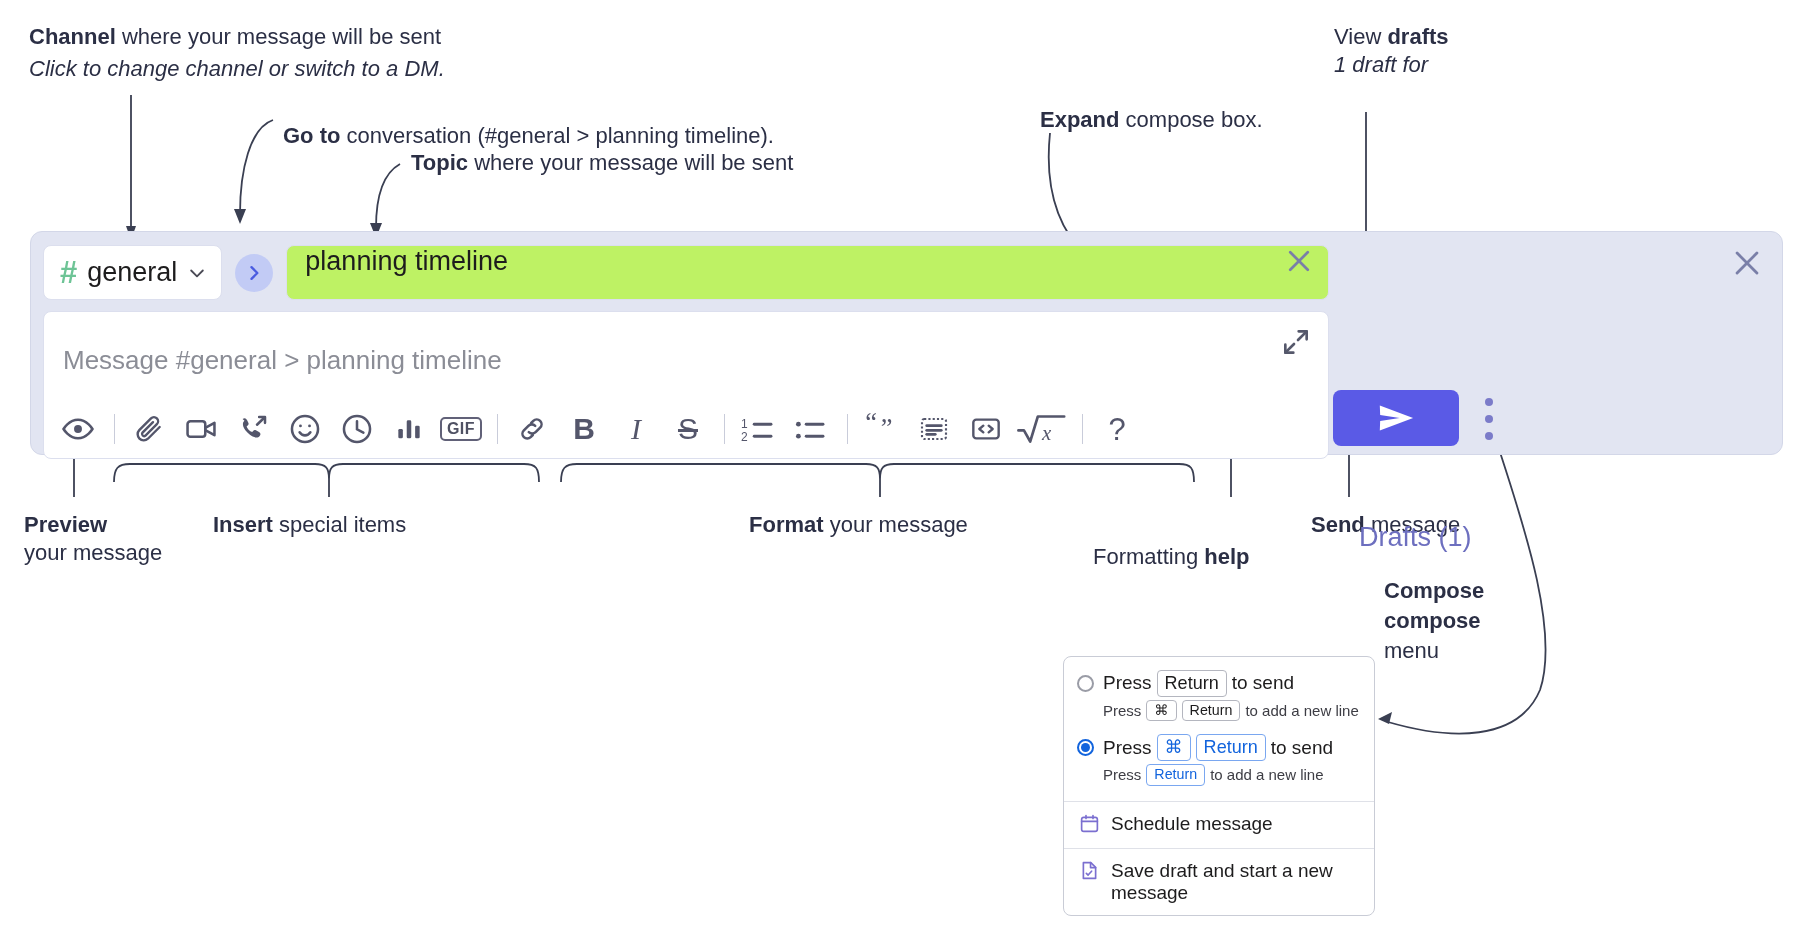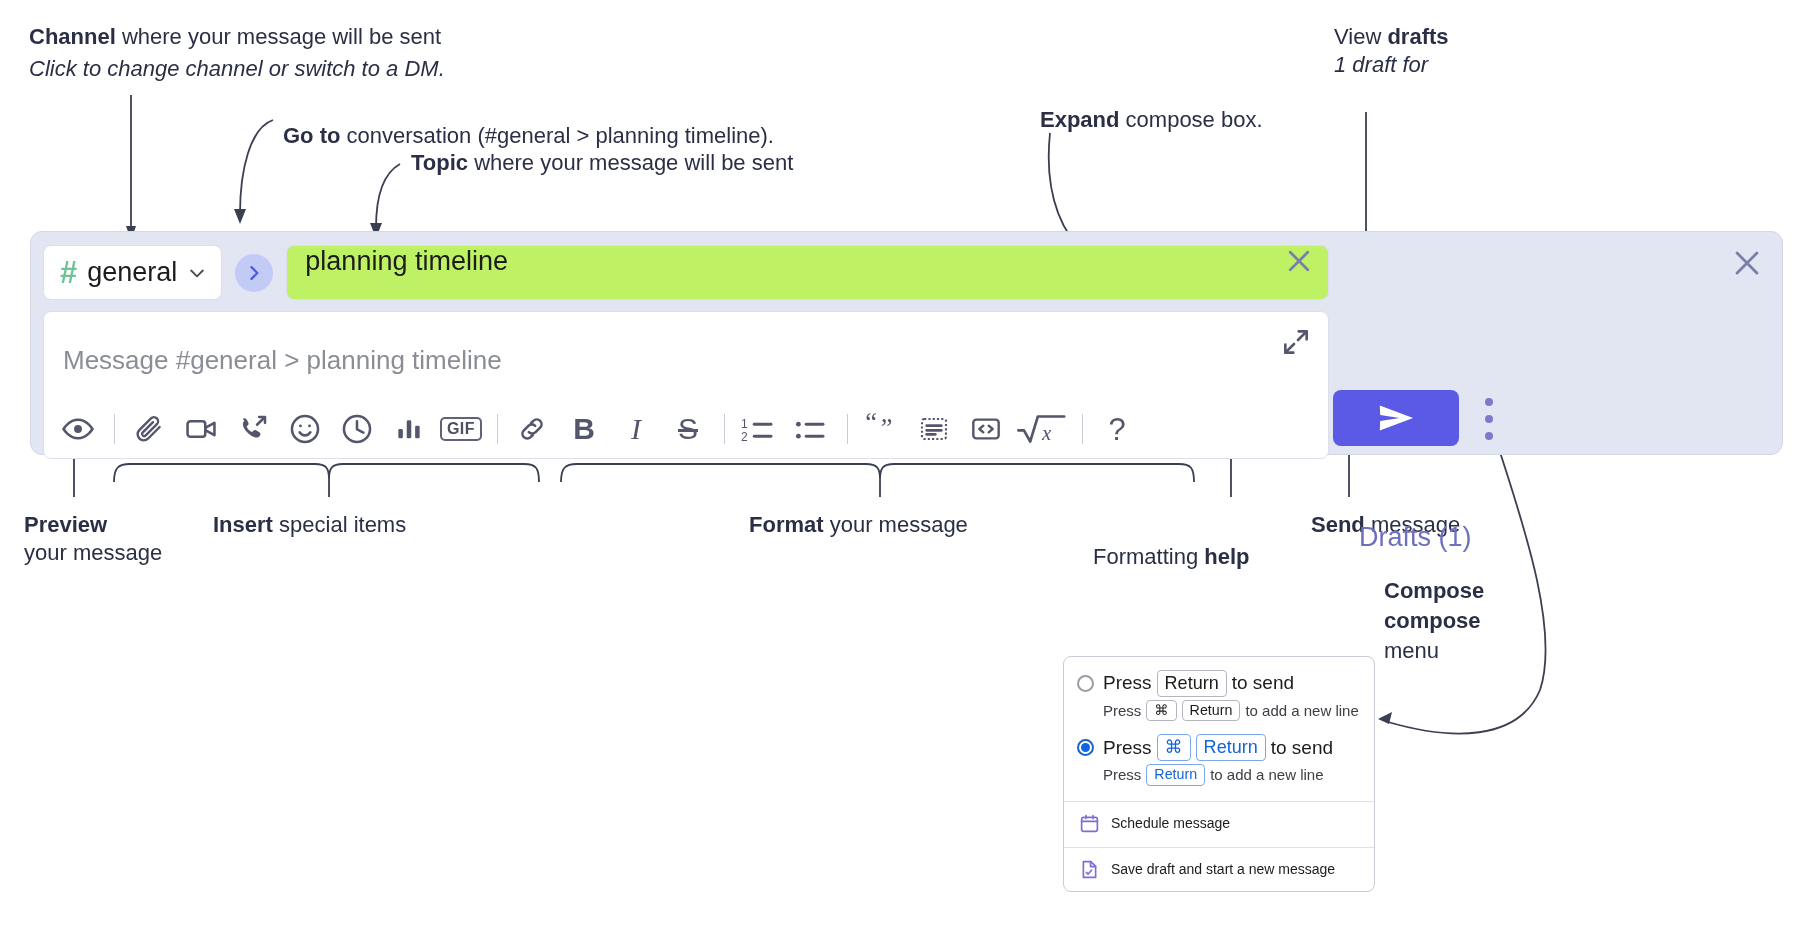--- a/index.html
+++ b/index.html
@@ -266,24 +266,24 @@
     border-color: #7aa7f0;
     color: #1264dd;
   }
   .menu-div {
     height: 1px;
     background: #dfe1e8;
     margin: 8px 0 6px 0;
   }
   .menu-item {
     display: flex;
-    align-items: center;
+    align-items: flex-start;
     gap: 11px;
     padding: 5px 14px 5px 15px;
-    font-size: 14px;
+    font-size: 19px;
     color: #1d1c1d;
   }
   .menu-icon { width: 21px; height: 21px; flex: none; color: #7b6fd0; }
 
   
   #connectors { position: absolute; left: 0; top: 0; width: 1814px; height: 944px; pointer-events: none; }
 </style>
 </head>
 <body>
 

